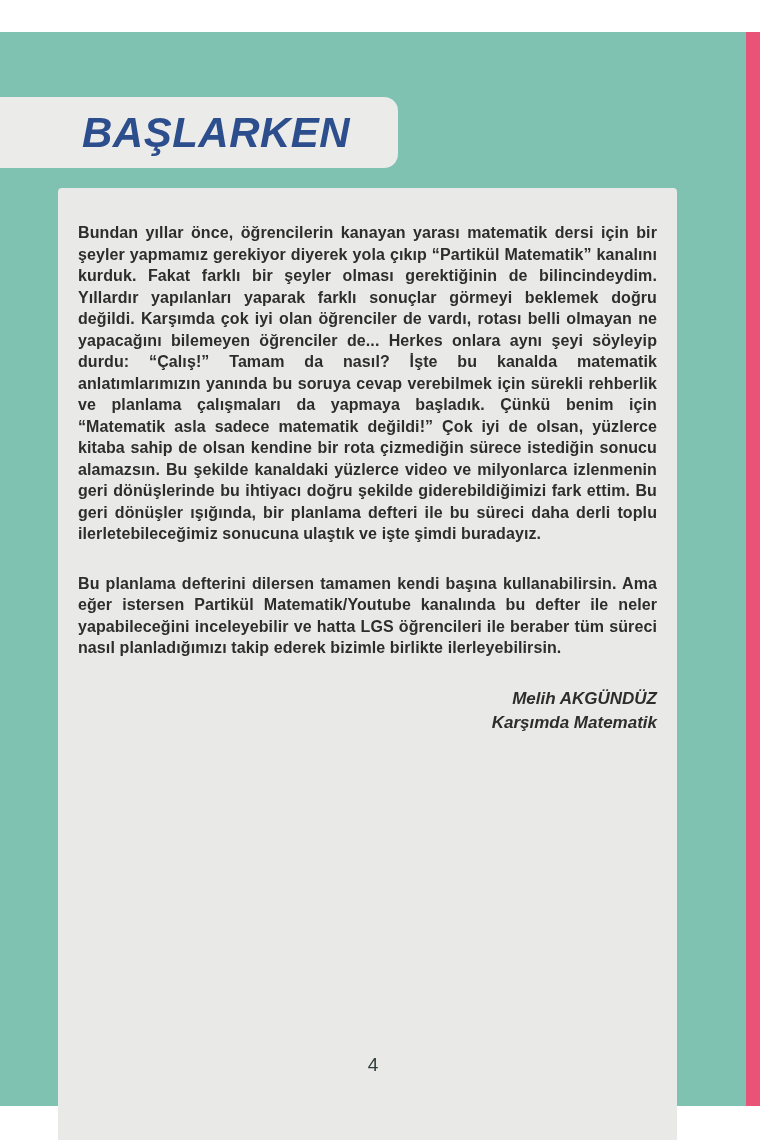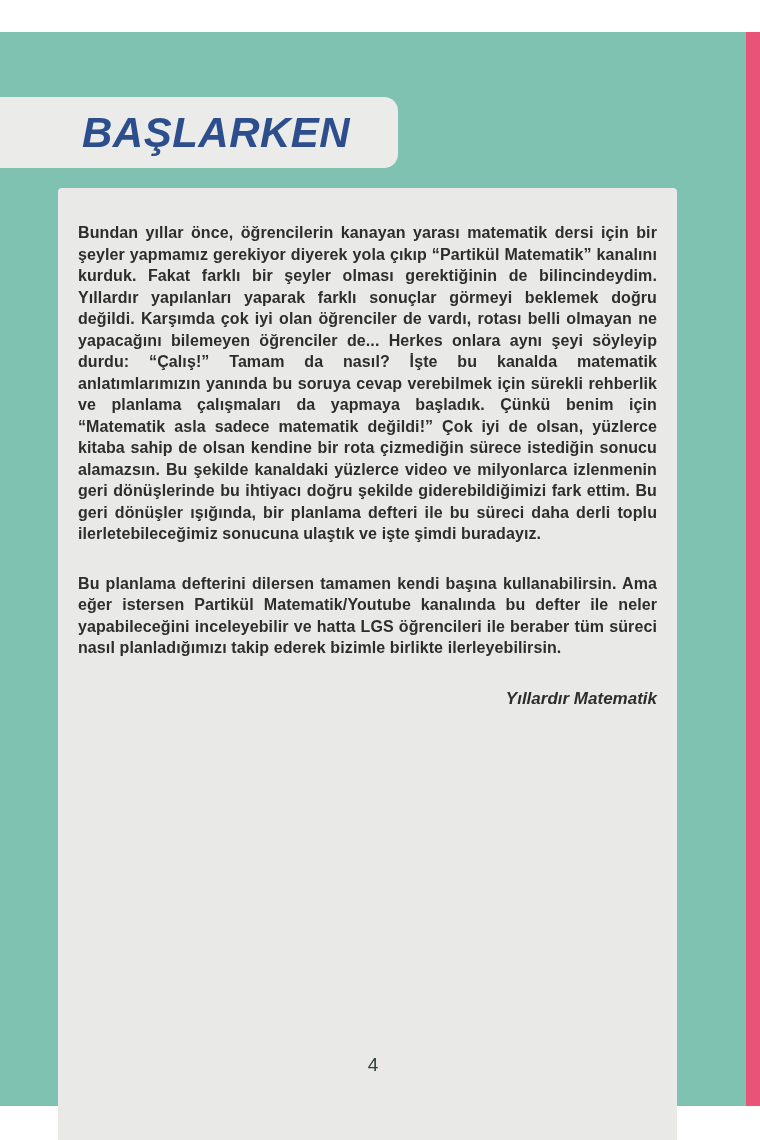--- a/index.html
+++ b/index.html
@@ -92,17 +92,18 @@
 <div class="pink-stripe"></div>
 
 <div class="title-plate">
   <h1>BAŞLARKEN</h1>
 </div>
 
 <div class="content-card">
   <p>Bundan yıllar önce, öğrencilerin kanayan yarası matematik dersi için bir şeyler yapmamız gerekiyor diyerek yola çıkıp “Partikül Matematik” kanalını kurduk. Fakat farklı bir şeyler olması gerektiğinin de bilincindeydim. Yıllardır yapılanları yaparak farklı sonuçlar görmeyi beklemek doğru değildi. Karşımda çok iyi olan öğrenciler de vardı, rotası belli olmayan ne yapacağını bilemeyen öğrenciler de... Herkes onlara aynı şeyi söyleyip durdu: “Çalış!” Tamam da nasıl? İşte bu kanalda matematik anlatımlarımızın yanında bu soruya cevap verebilmek için sürekli rehberlik ve planlama çalışmaları da yapmaya başladık. Çünkü benim için “Matematik asla sadece matematik değildi!” Çok iyi de olsan, yüzlerce kitaba sahip de olsan kendine bir rota çizmediğin sürece istediğin sonucu alamazsın. Bu şekilde kanaldaki yüzlerce video ve milyonlarca izlenmenin geri dönüşlerinde bu ihtiyacı doğru şekilde giderebildiğimizi fark ettim. Bu geri dönüşler ışığında, bir planlama defteri ile bu süreci daha derli toplu ilerletebileceğimiz sonucuna ulaştık ve işte şimdi buradayız.</p>
   <p>Bu planlama defterini dilersen tamamen kendi başına kullanabilirsin. Ama eğer istersen Partikül Matematik/Youtube kanalında bu defter ile neler yapabileceğini inceleyebilir ve hatta LGS öğrencileri ile beraber tüm süreci nasıl planladığımızı takip ederek bizimle birlikte ilerleyebilirsin.</p>
   <div class="signature">
-    <div>Yıllardır Matematik</div>
+    <div>Melih AKGÜNDÜZ</div>
+    <div>Karşımda Matematik</div>
   </div>
 </div>
 
 <div class="page-number">4</div>
 
 </body></html>

